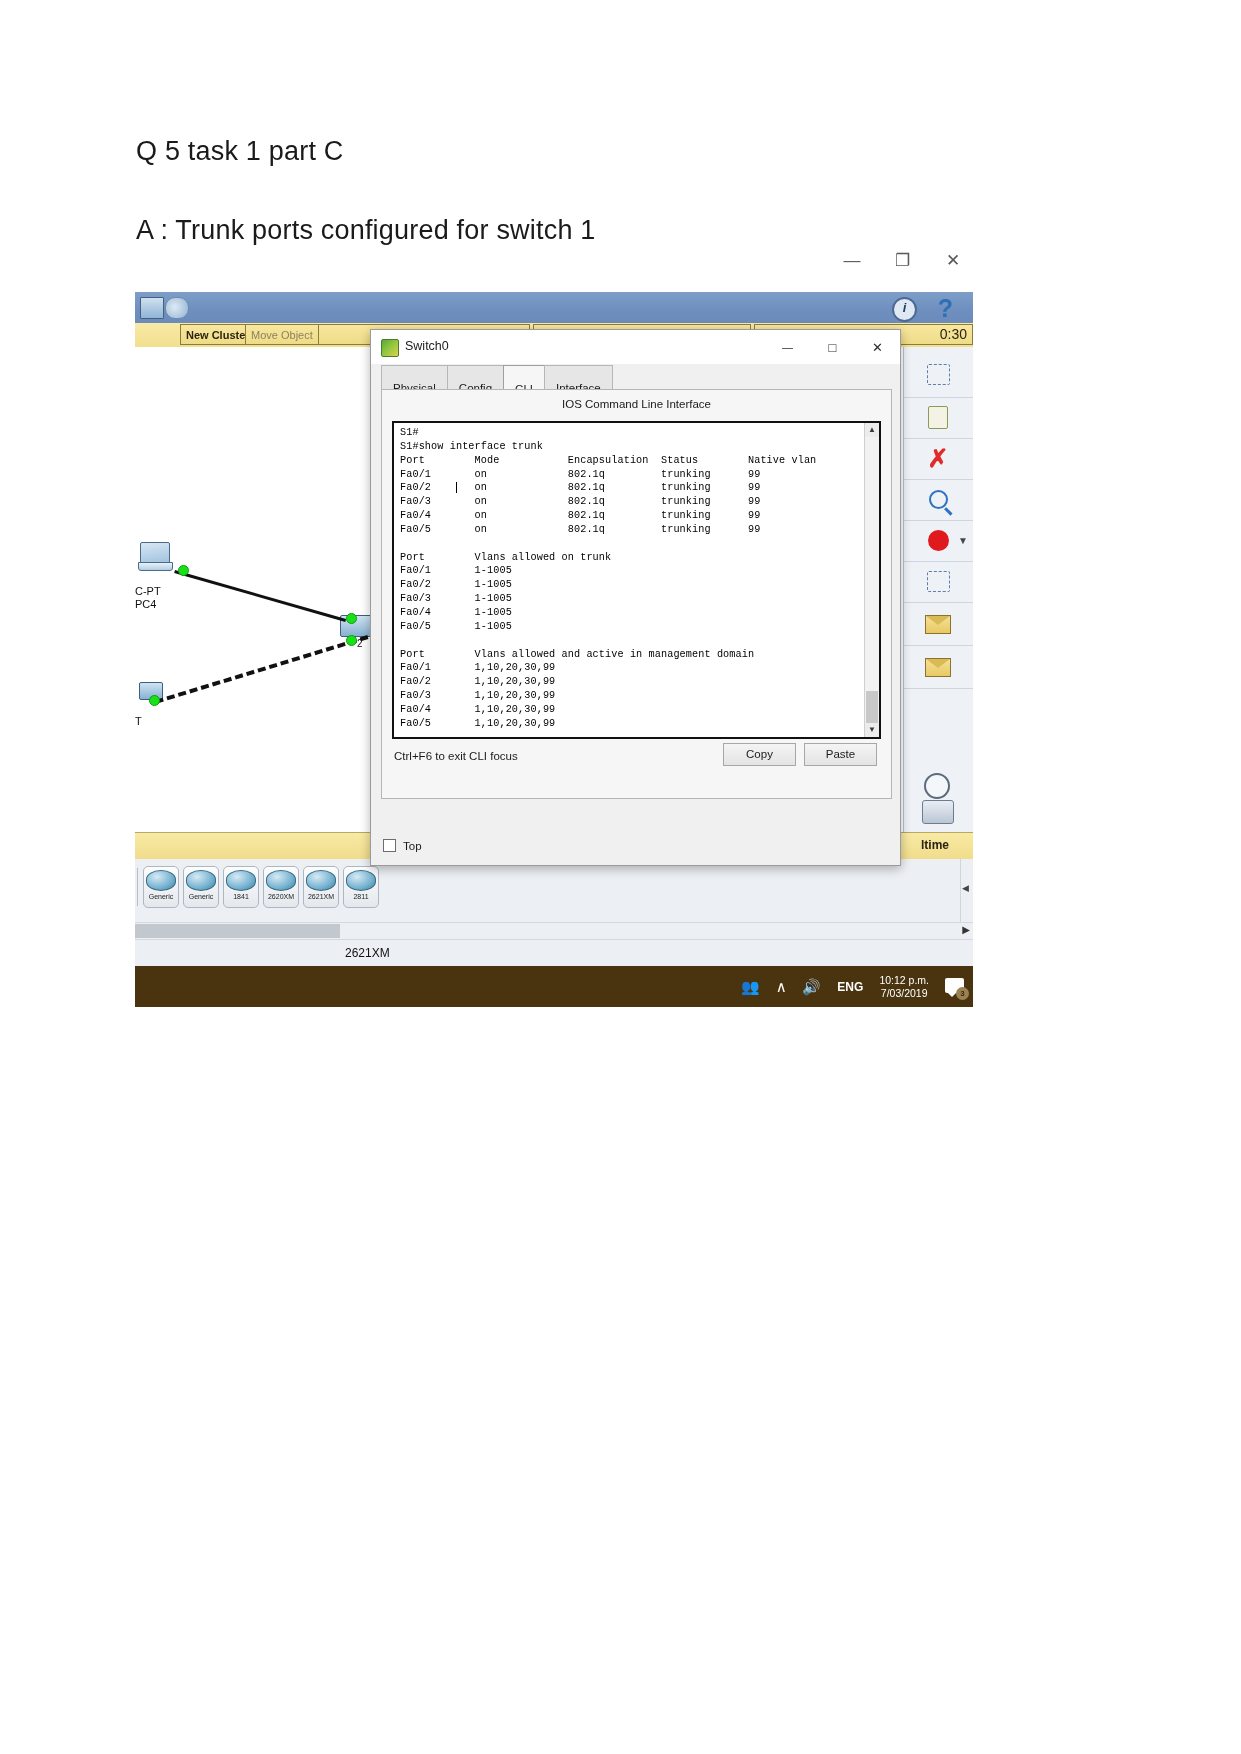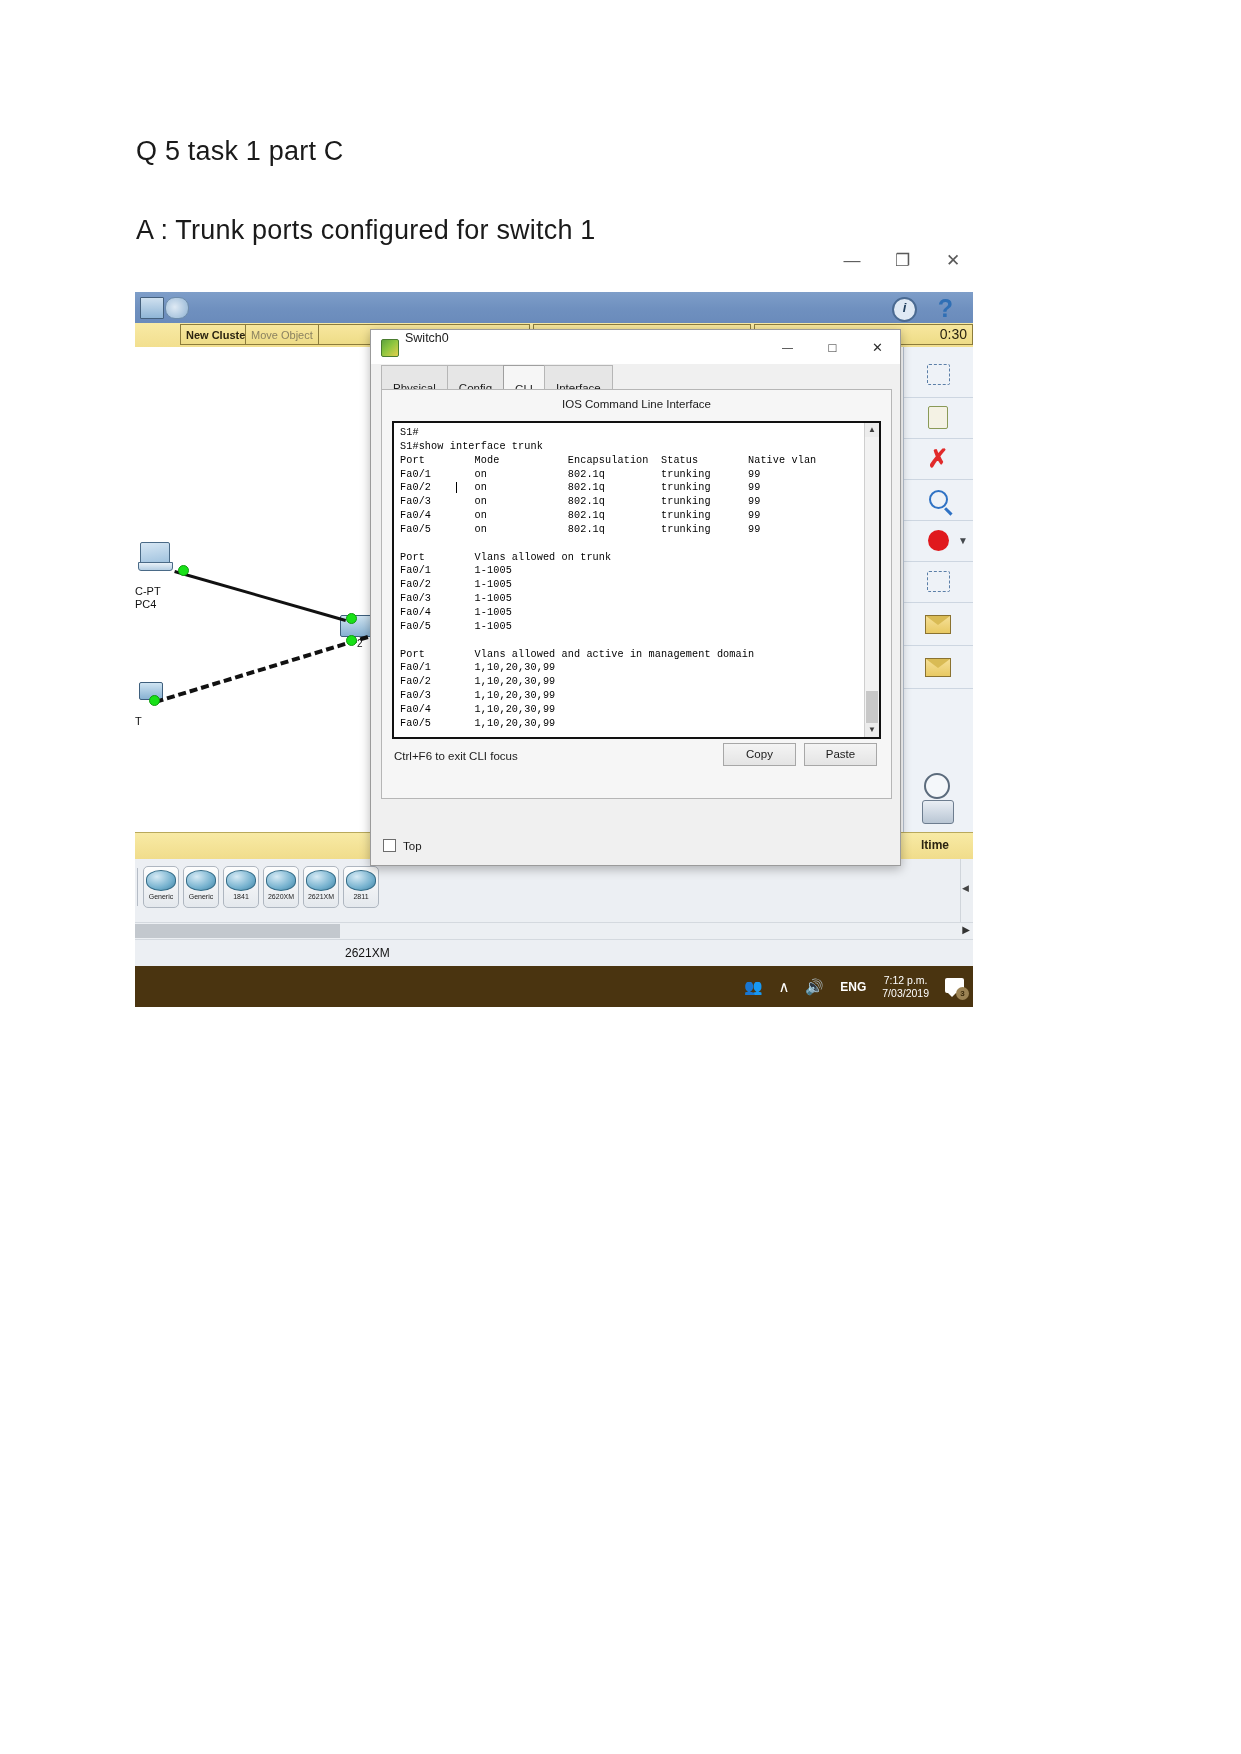--- a/index.html
+++ b/index.html
@@ -551,21 +551,21 @@
     top: 9px;
     width: 16px;
     height: 16px;
     background: linear-gradient(135deg,#5ea33d 0%, #8dc63f 45%, #e3cf4d 100%);
     border: 1px solid #4a7c2f;
     border-radius: 2px;
   }
   .dlg-title {
     position: absolute;
     left: 34px;
-    top: 1px;
+    top: 9px;
     font-size: 12.5px;
     color: #202020;
   }
   .dlg-btns {
     position: absolute;
     right: 0;
     top: 0;
     display: flex;
   }
   .dlg-btn {
@@ -876,21 +876,21 @@
     <div id="pt-status-device">2621XM</div>
   </div>
 
   <div class="win-taskbar">
     <div class="tray">
       <span class="glyph">👥</span>
       <span class="glyph">∧</span>
       <span class="glyph">🔊</span>
       <span class="glyph" style="font-size:12px; font-weight:bold;">ENG</span>
       <span class="tray-clock">
-        <span>7:12 p.m.</span><br>
+        <span>10:12 p.m.</span><br>
         <span>7/03/2019</span>
       </span>
       <span class="tray-action">
         <span class="bubble"></span>
         <span class="badge">3</span>
       </span>
     </div>
   </div>
 
   <div id="switch-dialog">

